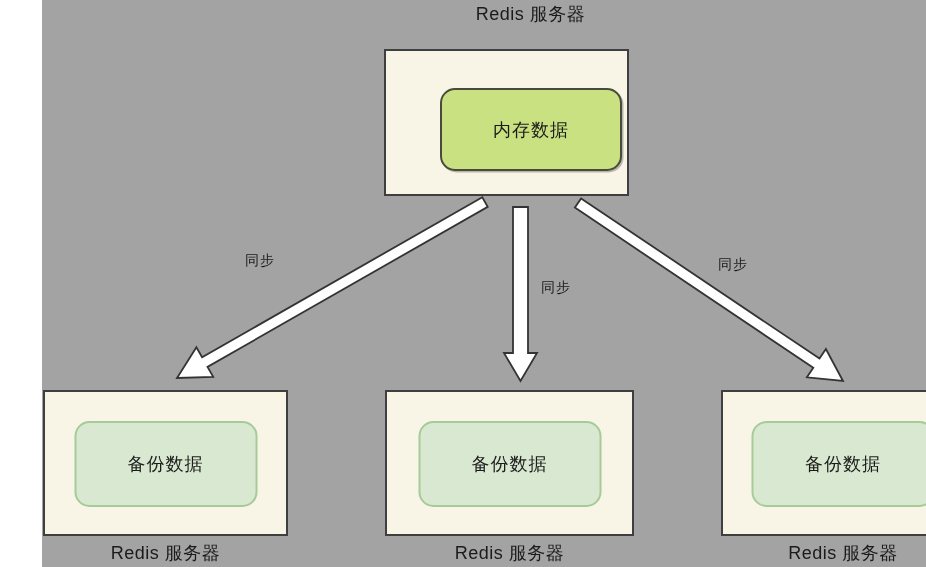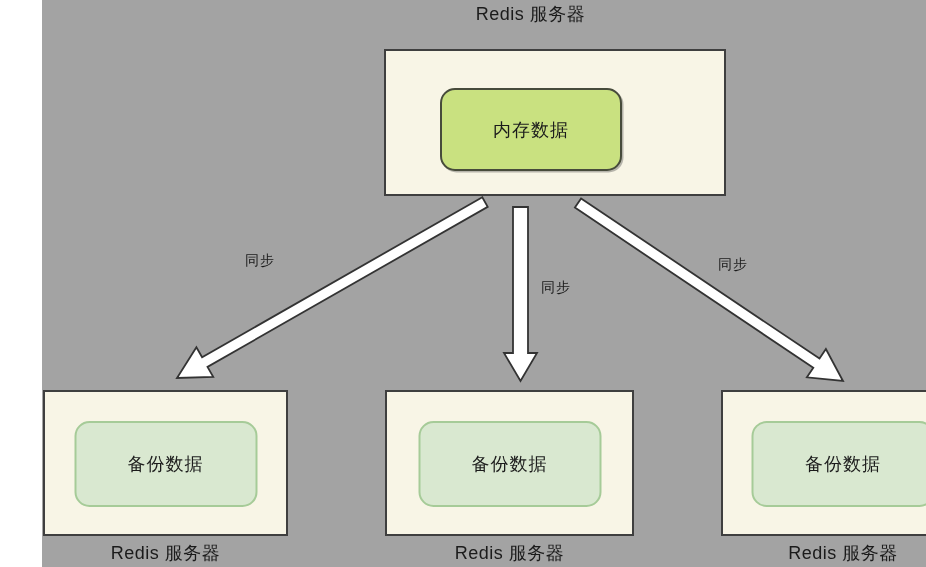--- a/index.html
+++ b/index.html
@@ -71,21 +71,21 @@
     border: 2px solid var(--replica-data-border);
   }
   .sync-label {
     position: absolute;
     font-size: 14px;
     font-weight: 500;
     letter-spacing: 1px;
     white-space: nowrap;
   }
   
-  .master-box   { left: 342px; top: 49px;  width: 342px; height: 147px; }
+  .master-box   { left: 342px; top: 49px;  width: 245px; height: 147px; }
   .master-data  { left: 54px;  top: 37px;  width: 182px; height: 83px; }
   .master-title { left: 342px; top: 2px;   width: 293px; }
   
   .replica-0 { left: 1px;   top: 390px; width: 245px; height: 146px; }
   .replica-1 { left: 343px; top: 390px; width: 249px; height: 146px; }
   .replica-2 { left: 679px; top: 390px; width: 244px; height: 146px; }
   .replica-data { left: 50%; top: 29px; width: 183px; height: 86px; transform: translateX(-50%); }
   .replica-label-0 { left: 1px;   top: 541px; width: 245px; }
   .replica-label-1 { left: 343px; top: 541px; width: 249px; }
   .replica-label-2 { left: 679px; top: 541px; width: 244px; }

